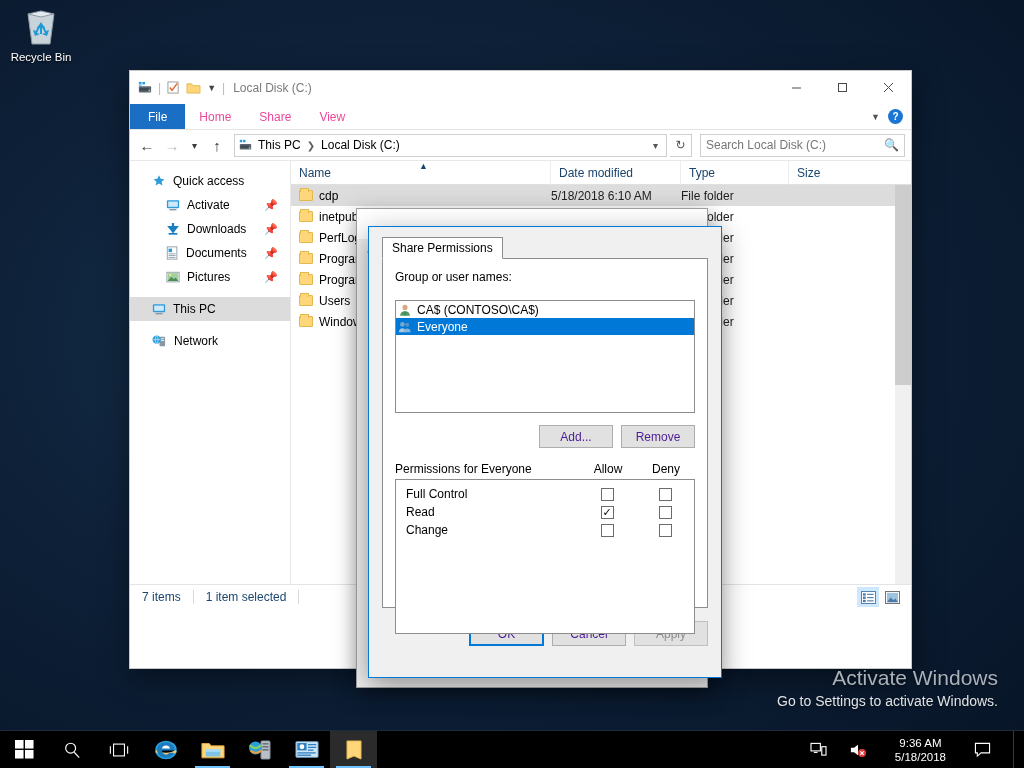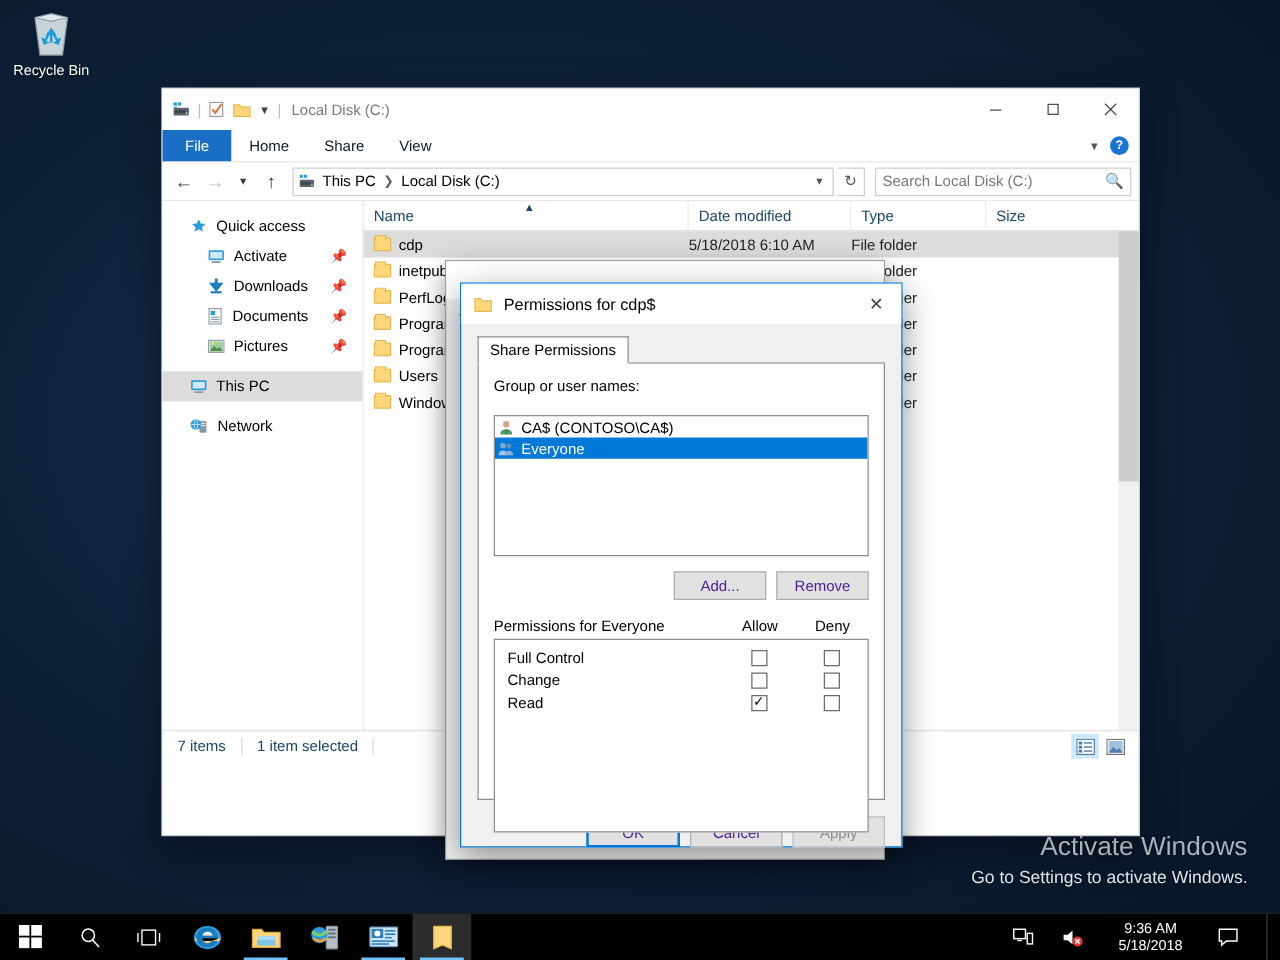--- a/index.html
+++ b/index.html
@@ -41,21 +41,21 @@
   .qat .sep { color: #bbb; font-size: 12px; }
   .title-text { color: #7a7a7a; font-size: 12px; margin-left: 8px; }
   .win-btns { position: absolute; right: 0; top: 0; display: flex; height: 33px; }
   .win-btn { width: 46px; height: 33px; display: flex; align-items: center; justify-content: center;
              color: #4a4a4a; font-size: 12px; }
 
   .ribbon-tabs {
     height: 26px; display: flex; align-items: stretch; background: #fff;
     border-bottom: 1px solid #e4e4e4;
   }
-  .rtab { padding: 0 14px; display: flex; align-items: center; font-size: 12px; color: #0f172a; }
+  .rtab { padding: 0 14px; display: flex; align-items: center; font-size: 12px; color: #ec4899; }
   .rtab.file { background: #1a6fc4; color: #fff; padding: 0 18px; }
   .ribbon-right { margin-left: auto; display: flex; align-items: center; gap: 8px; padding-right: 8px; }
   .help-circle {
     width: 15px; height: 15px; border-radius: 50%; background: #1a76d2; color: #fff;
     font-size: 10px; display: flex; align-items: center; justify-content: center; font-weight: bold;
   }
 
   .navbar { height: 30px; display: flex; align-items: center; padding: 0 6px; gap: 3px; background: #fff; }
   .nav-arrow { width: 22px; height: 24px; display: flex; align-items: center; justify-content: center;
                color: #3a3a3a; font-size: 15px; }
@@ -484,27 +484,20 @@
 
 <div class="adv-sharing">
   <div class="adv-title">
     <span style="visibility:hidden">.</span>
   </div>
   <div style="position:absolute;left:10px;top:32px;color:#9a9a9a;font-size:13px;">Advanced Sharing</div>
   <div style="position:absolute;right:12px;top:32px;color:#9a9a9a;font-size:13px;">✕</div>
 </div>
 
 <div class="perm-dialog">
-  <div class="perm-title">
-    <svg width="15" height="13" viewBox="0 0 16 14">
-      <path d="M1 2 h5 l1.5 2 H15 v9 H1 z" fill="#ffd77a" stroke="#e3b94e"></path>
-    </svg>
-    <span class="t">Permissions for cdp$</span>
-    <span class="perm-close">✕</span>
-  </div>
 
   <div class="perm-body">
     <div class="tabstrip">
       <div class="tab">
         <span>Share Permissions</span>
       </div>
     </div>
 
     <div class="tabpage">
       <div class="lbl">Group or user names:</div>
@@ -548,34 +541,34 @@
         <div class="perm-row">
           <div class="name">Full Control</div>
           <div class="cell">
             <span class="chk"></span>
           </div>
           <div class="cell">
             <span class="chk"></span>
           </div>
         </div>
         <div class="perm-row">
-          <div class="name">Change</div>
-          <div class="cell">
-            <span class="chk"></span>
-          </div>
-          <div class="cell">
-            <span class="chk"></span>
-          </div>
-        </div>
-        <div class="perm-row">
           <div class="name">Read</div>
           <div class="cell">
             <span class="chk">
               <span class="mark">✓</span>
             </span>
+          </div>
+          <div class="cell">
+            <span class="chk"></span>
+          </div>
+        </div>
+        <div class="perm-row">
+          <div class="name">Change</div>
+          <div class="cell">
+            <span class="chk"></span>
           </div>
           <div class="cell">
             <span class="chk"></span>
           </div>
         </div>
       </div>
     </div>
   </div>
 
   <div class="dlg-footer">

